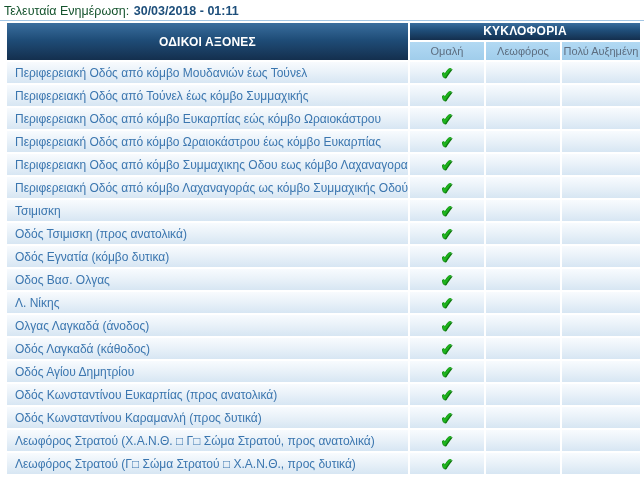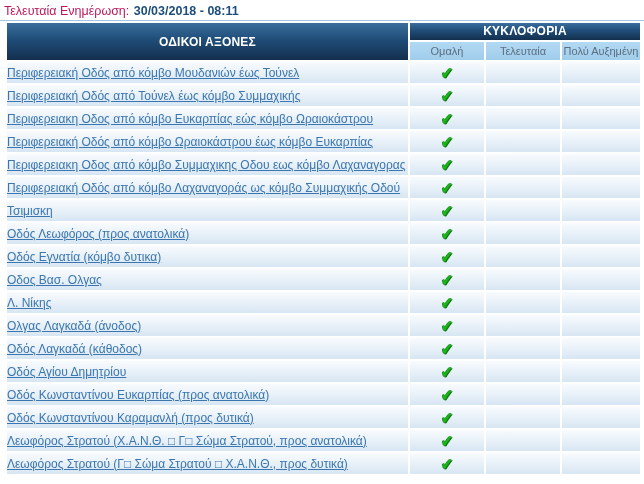--- a/index.html
+++ b/index.html
@@ -13,21 +13,21 @@
   }
   
   .update-bar {
     padding: 2px 0 2px 4px;
     border-bottom: 1px solid #a3c6e4;
     height: 16px;
     line-height: 15px;
     white-space: nowrap;
   }
   .update-label {
-    color: #be185d;
+    color: #14532d;
     font-size: 12.5px;
   }
   .update-value {
     color: #1d4e7a;
     font-size: 12.5px;
     font-weight: bold;
   }
   
   table.traffic {
     border-collapse: separate;
@@ -57,59 +57,59 @@
     margin-left: 6px;
   }
   td.road, td.status {
     background: linear-gradient(to bottom, #f8fbfe 0%, #eaf2f9 45%, #d7e6f3 100%);
     height: 21px;
     font-size: 12px;
     vertical-align: middle;
   }
   td.road {
     color: #3b76af;
+    padding-left: 8px;
     white-space: nowrap;
     overflow: hidden;
-    text-decoration: underline;
   }
   td.status { text-align: center; }
   .check {
     color: #1db31d;
     font-size: 15px;
     font-weight: bold;
     font-style: italic;
     line-height: 1;
     text-shadow: 1px 1px 0 #0e7a0e, -0.5px 0.5px 0 #0e7a0e;
     display: inline-block;
     transform: scaleY(1.15);
   }
 </style>
 </head>
 <body>
 
 <div class="update-bar">
   <span class="update-label">Τελευταία Ενημέρωση:</span>
-  <span class="update-value">30/03/2018 - 08:11</span>
+  <span class="update-value">30/03/2018 - 01:11</span>
 </div>
 
 <table class="traffic">
   <colgroup>
     <col style="width:401px">
     <col style="width:74px">
     <col style="width:74px">
     <col style="width:78px">
   </colgroup>
   <thead>
     <tr>
       <th class="main-head road-head" rowspan="2">ΟΔΙΚΟΙ ΑΞΟΝΕΣ</th>
       <th class="main-head traffic-head" colspan="3">ΚΥΚΛΟΦΟΡΙΑ</th>
     </tr>
     <tr>
       <th class="sub-head">Ομαλή</th>
-      <th class="sub-head">Τελευταία</th>
+      <th class="sub-head">Λεωφόρος</th>
       <th class="sub-head">Πολύ Αυξημένη</th>
     </tr>
   </thead>
   <tbody>
       <tr>
         <td class="road">Περιφερειακή Οδός από κόμβο Μουδανιών έως Τούνελ</td>
         <td class="status"><span class="check">✔</span></td>
         <td class="status"></td>
         <td class="status"></td>
       </tr>
@@ -143,21 +143,21 @@
         <td class="status"></td>
         <td class="status"></td>
       </tr>
       <tr>
         <td class="road">Τσιμισκη</td>
         <td class="status"><span class="check">✔</span></td>
         <td class="status"></td>
         <td class="status"></td>
       </tr>
       <tr>
-        <td class="road">Οδός Λεωφόρος (προς ανατολικά)</td>
+        <td class="road">Οδός Τσιμισκη (προς ανατολικά)</td>
         <td class="status"><span class="check">✔</span></td>
         <td class="status"></td>
         <td class="status"></td>
       </tr>
       <tr>
         <td class="road">Οδός Εγνατία (κόμβο δυτικα)</td>
         <td class="status"><span class="check">✔</span></td>
         <td class="status"></td>
         <td class="status"></td>
       </tr>

